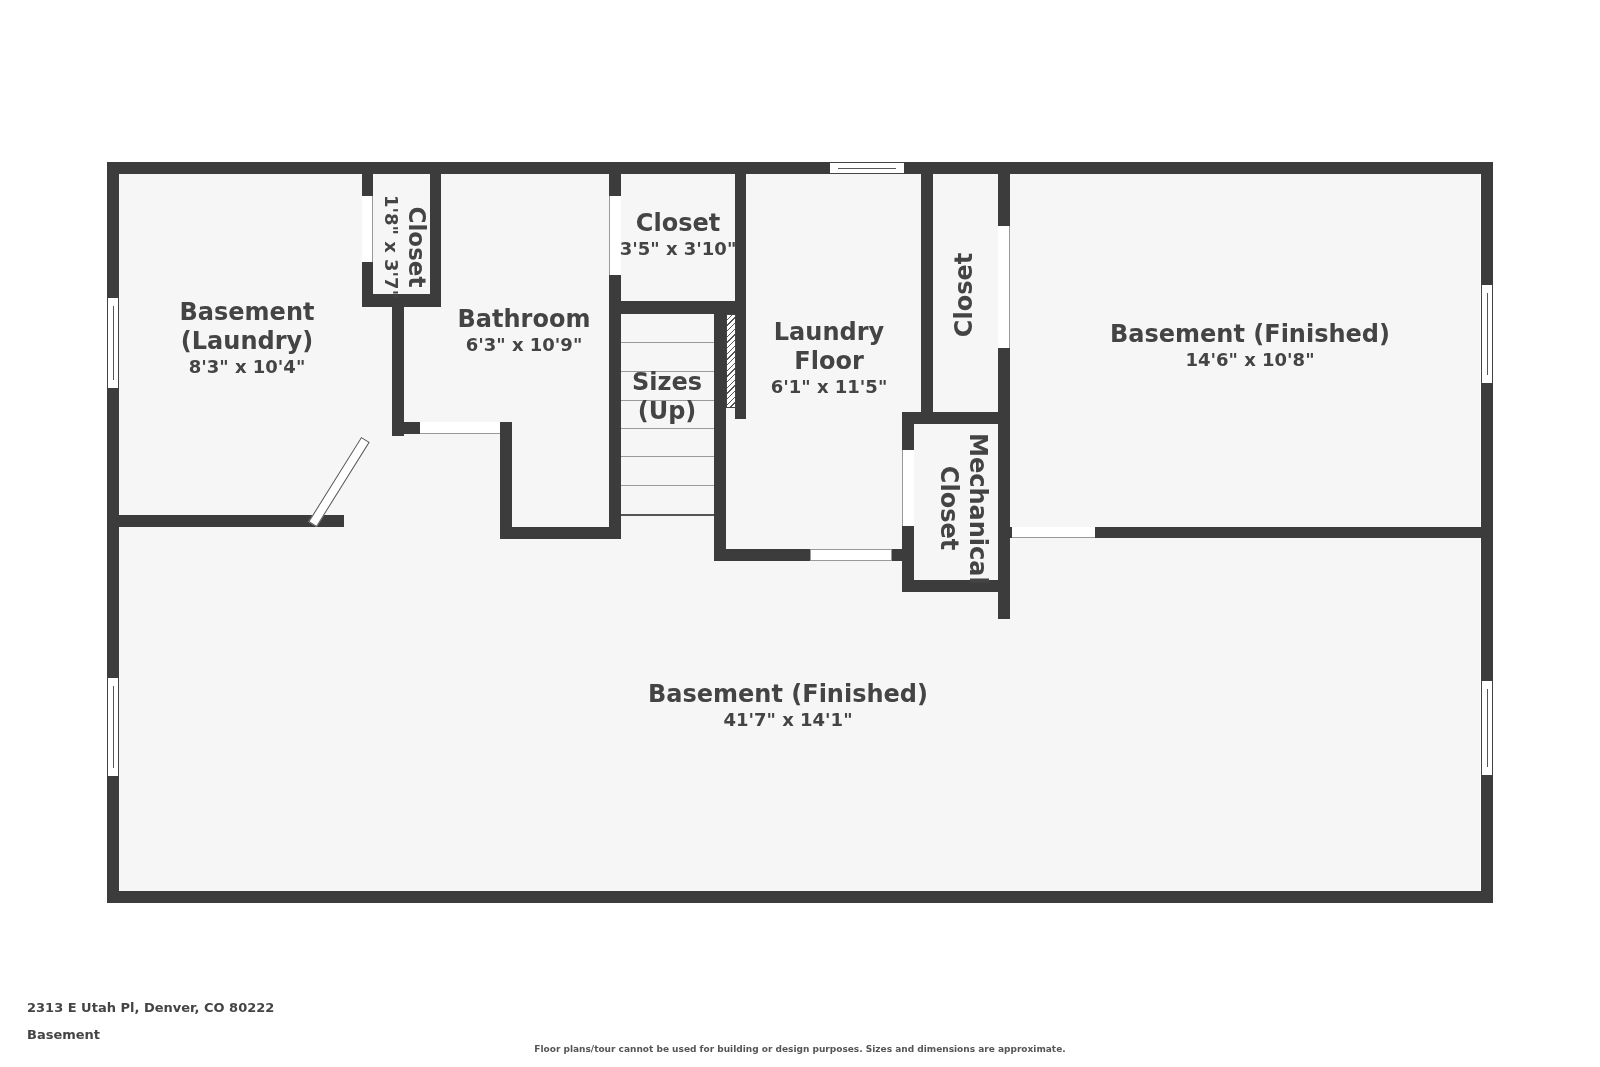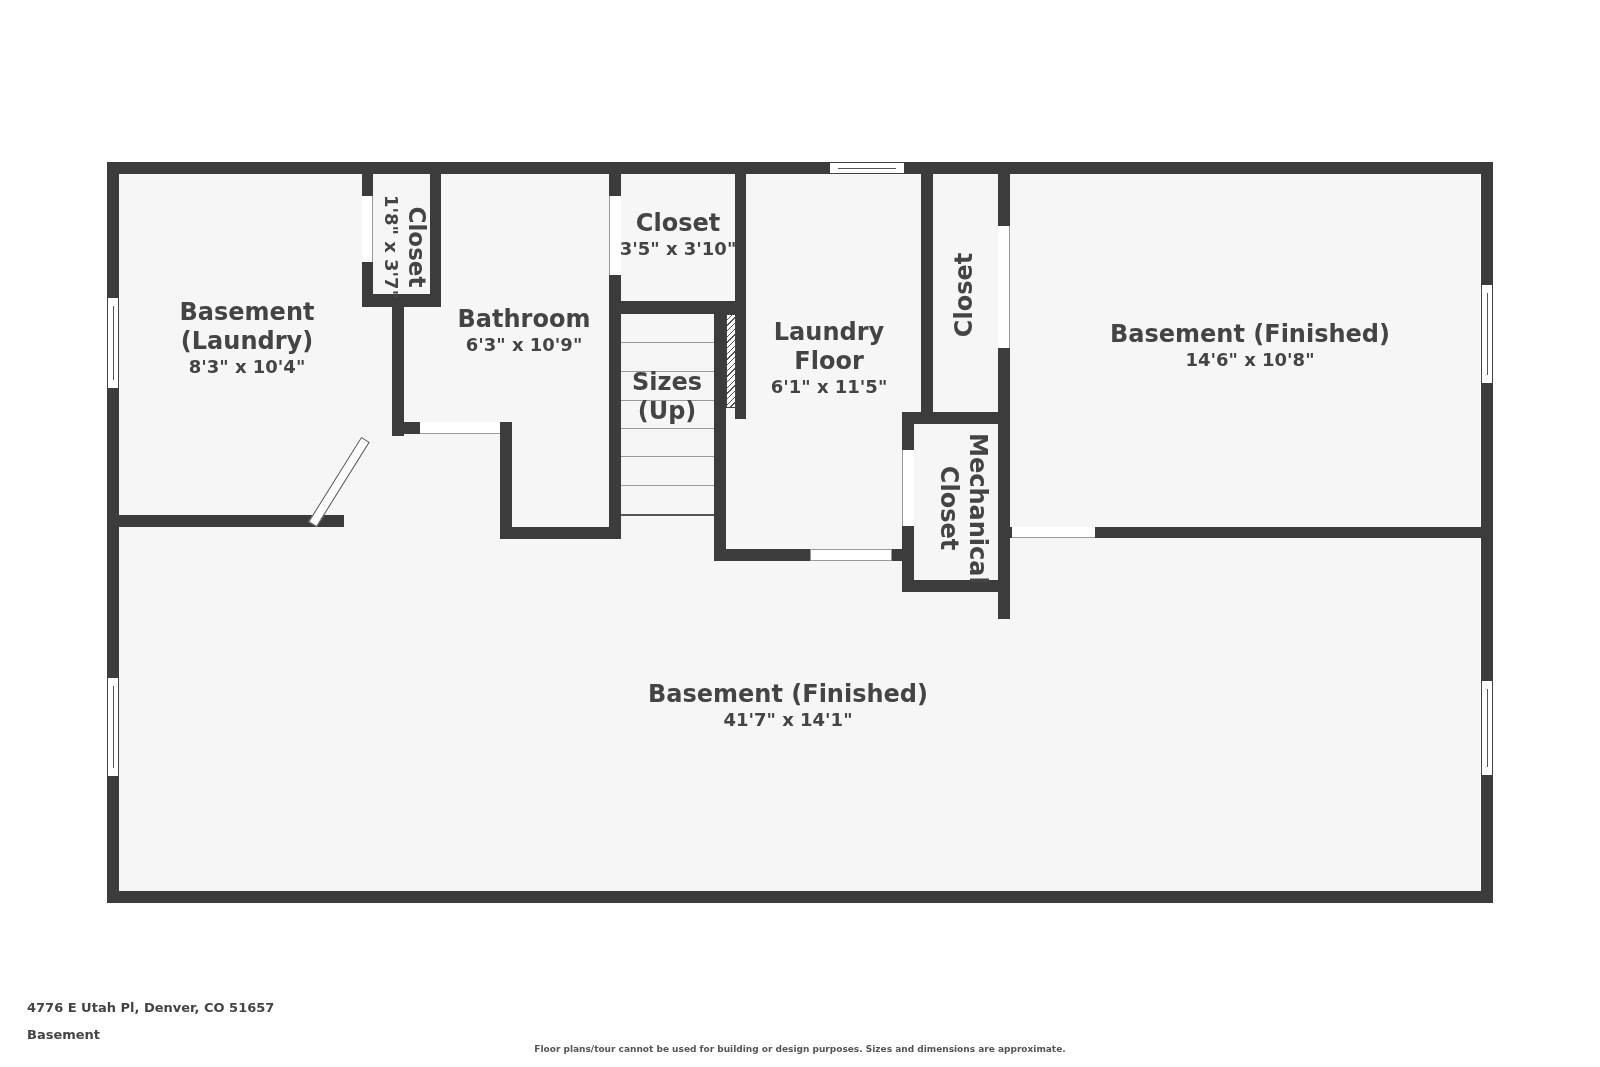--- a/index.html
+++ b/index.html
@@ -133,15 +133,15 @@
     <span class="name">Basement (Finished)</span>
     <span class="dims">14'6" x 10'8"</span>
   </div>
 
   <div class="label" style="left:638px;top:680px;width:300px;">
     <span class="name">Basement (Finished)</span>
     <span class="dims">41'7" x 14'1"</span>
   </div>
 </div>
 
-<div class="footer-addr">4776 E Utah Pl, Denver, CO 51657</div>
+<div class="footer-addr">2313 E Utah Pl, Denver, CO 80222</div>
 <div class="footer-floor">Basement</div>
 <div class="footer-note">Floor plans/tour cannot be used for building or design purposes. Sizes and dimensions are approximate.</div>
 
 </body></html>

